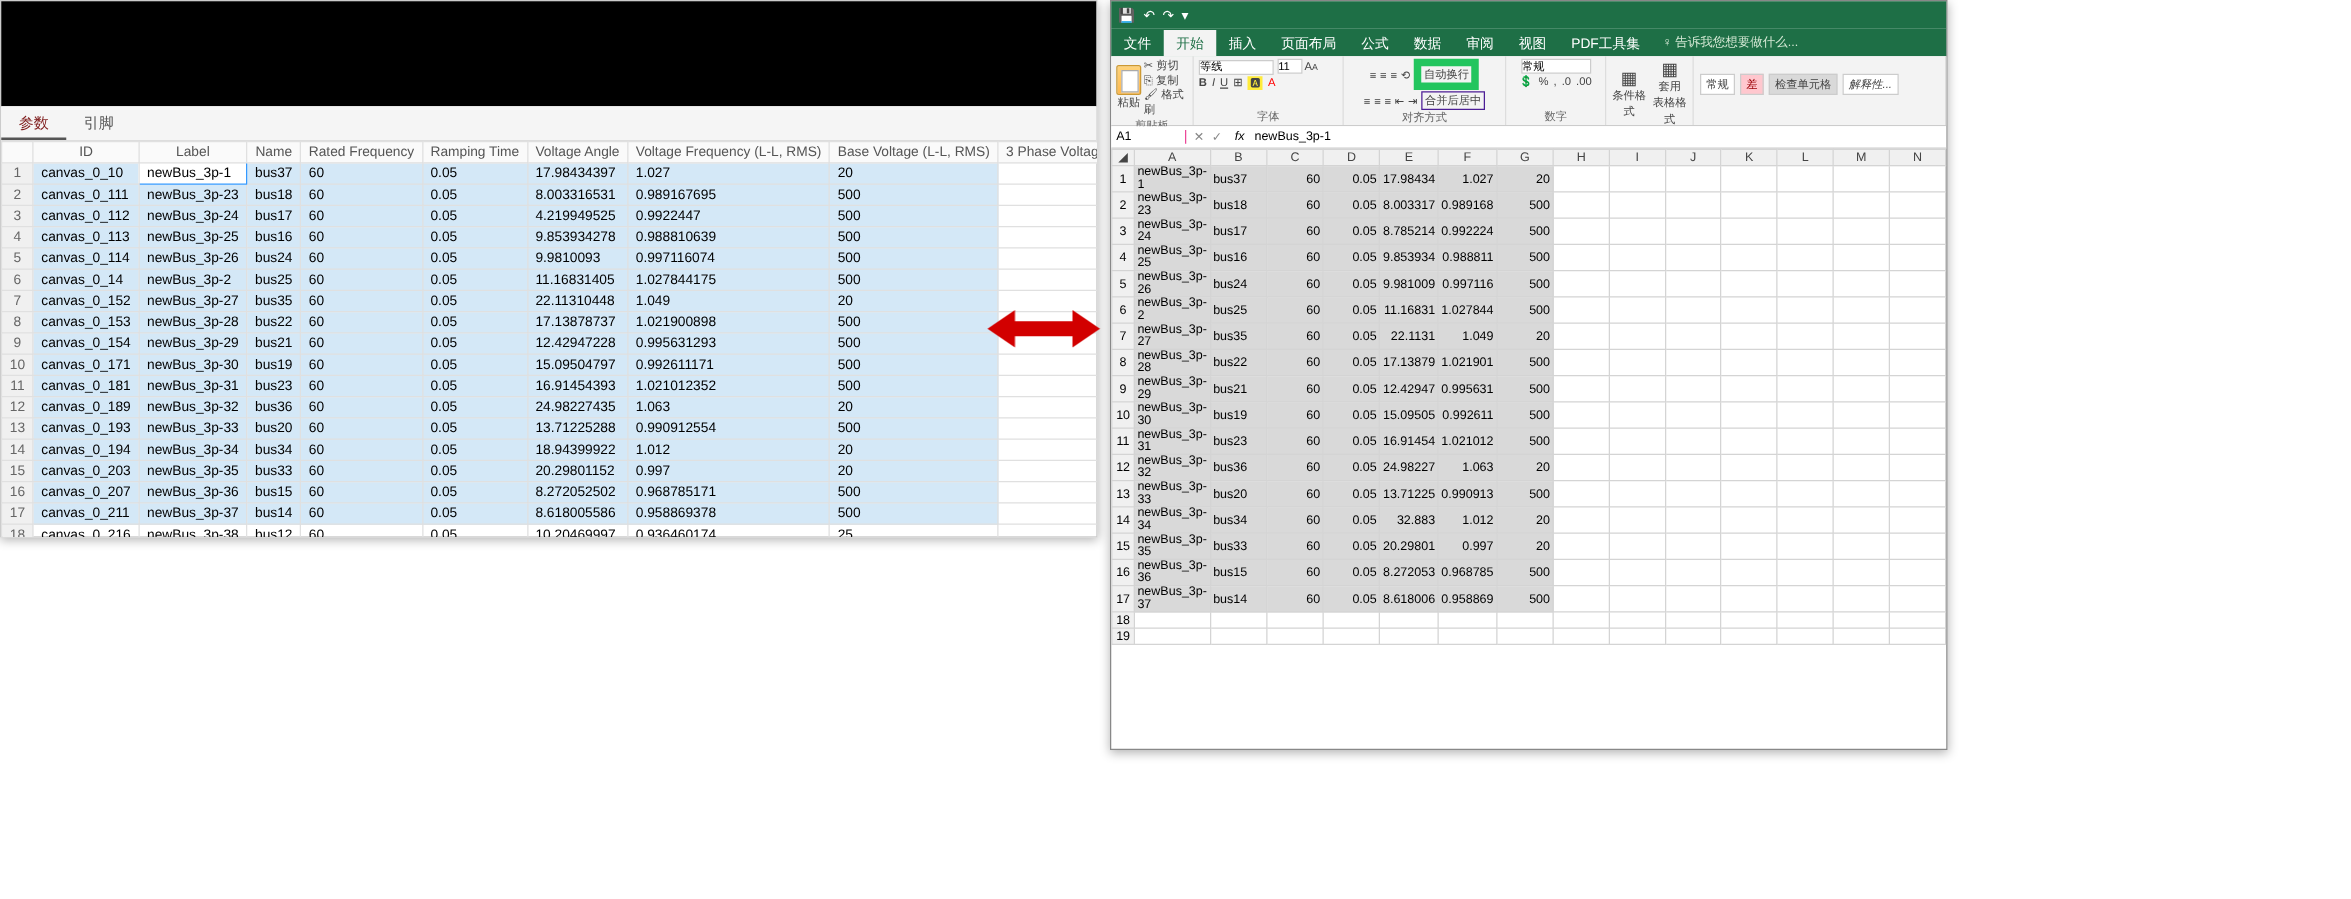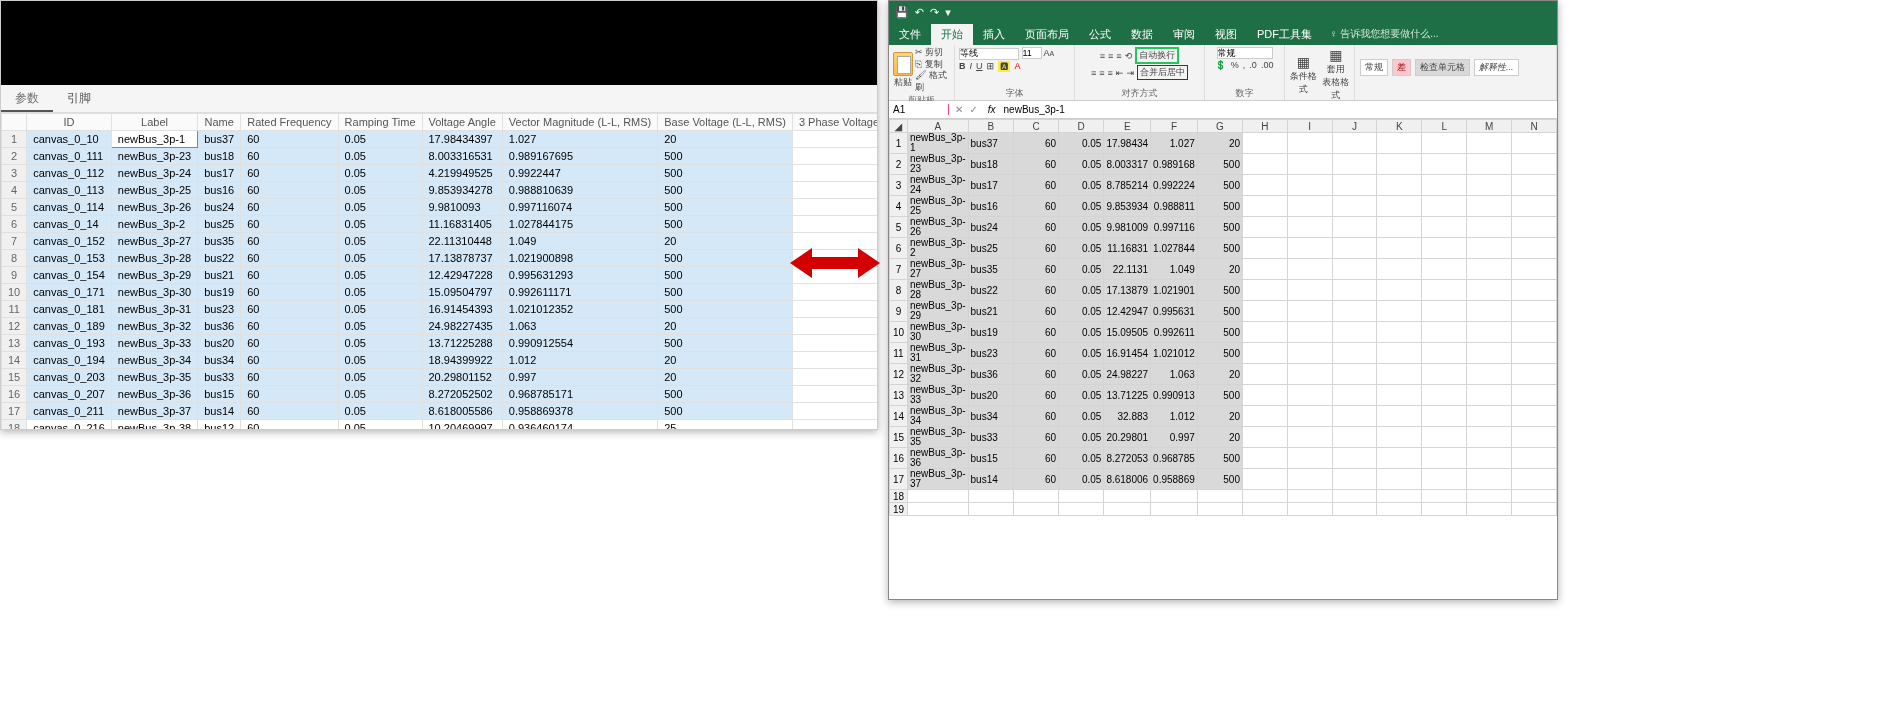--- a/index.html
+++ b/index.html
@@ -3,21 +3,21 @@
 <meta charset="utf-8">
 <style>
 * { box-sizing: border-box; margin: 0; padding: 0; font-family: Arial, "Microsoft YaHei", sans-serif; }
 body { background: #fff; width: 1881px; height: 719px; position: relative; }
 
 
 .left-panel { position: absolute; left: 0; top: 0; width: 878px; height: 430px; border: 1px solid #ccc; background: #fff; display: flex; flex-direction: column; box-shadow: 0 2px 8px rgba(0,0,0,0.3);}
 .black-top { background: #000; height: 84px; width: 100%; }
 .left-tabs { display: flex; border-bottom: 1px solid #ddd; background: #f5f5f5; height: 28px; }
 .left-tab { padding: 5px 14px; font-size: 12px; color: #555; cursor: pointer; }
-.left-tab.active { border-bottom: 2px solid #555; color: #737373; }
+.left-tab.active { border-bottom: 2px solid #555; color: #7f1d1d; }
 .left-grid { flex: 1; overflow: auto; }
 .left-grid table { border-collapse: collapse; width: 100%; }
 .left-grid th, .left-grid td { border: 1px solid #e0e0e0; padding: 2px 6px; font-size: 11px; white-space: nowrap; text-align: left; height: 15px; }
 .left-grid th { background: #fafafa; font-weight: normal; color: #555; text-align: center; }
 .left-grid td.rownum { background: #f0f0f0; text-align: center; width: 28px; color: #666; }
 .left-grid td.sel { background: #d4e8f7; }
 .left-grid td.editcell { background: #fff; border: 1px solid #3399ff; }
 
 
 .arrow { position: absolute; left: 790px; top: 248px; width: 90px; height: 30px; }
@@ -73,21 +73,21 @@
     <table>
       <thead>
         <tr>
           <th></th>
           <th>ID</th>
           <th>Label</th>
           <th>Name</th>
           <th>Rated Frequency</th>
           <th>Ramping Time</th>
           <th>Voltage Angle</th>
-          <th>Vector Magnitude (L-L, RMS)</th>
+          <th>Voltage Frequency (L-L, RMS)</th>
           <th>Base Voltage (L-L, RMS)</th>
           <th>3 Phase Voltage Vector</th>
         </tr>
       </thead>
       <tbody id="left-body">
           <tr>
             <td class="rownum">1</td>
             <td class="sel">canvas_0_10</td>
             <td class="editcell">newBus_3p-1</td>
             <td class="sel">bus37</td>
@@ -363,21 +363,21 @@
       </div>
       <div class="rlabel">字体</div>
     </div>
     <div class="rgroup" style="width:130px">
       <div class="rbody" style="flex-direction:column;gap:1px">
         <div style="display:flex;gap:3px;align-items:center">
             <span>≡</span>
             <span>≡</span>
             <span>≡</span> 
             <span>⟲</span> 
-            <span style="border:2px solid #22c55e;padding:0 2px">自动换行</span>
+            <span style="border:6px solid #22c55e;padding:0 2px">自动换行</span>
           </div>
         <div style="display:flex;gap:3px;align-items:center">
             <span>≡</span>
             <span>≡</span>
             <span>≡</span> 
             <span>⇤</span>
             <span>⇥</span> 
             <span style="border:1px solid #4c1d95;padding:0 2px">合并后居中</span>
           </div>
       </div>

